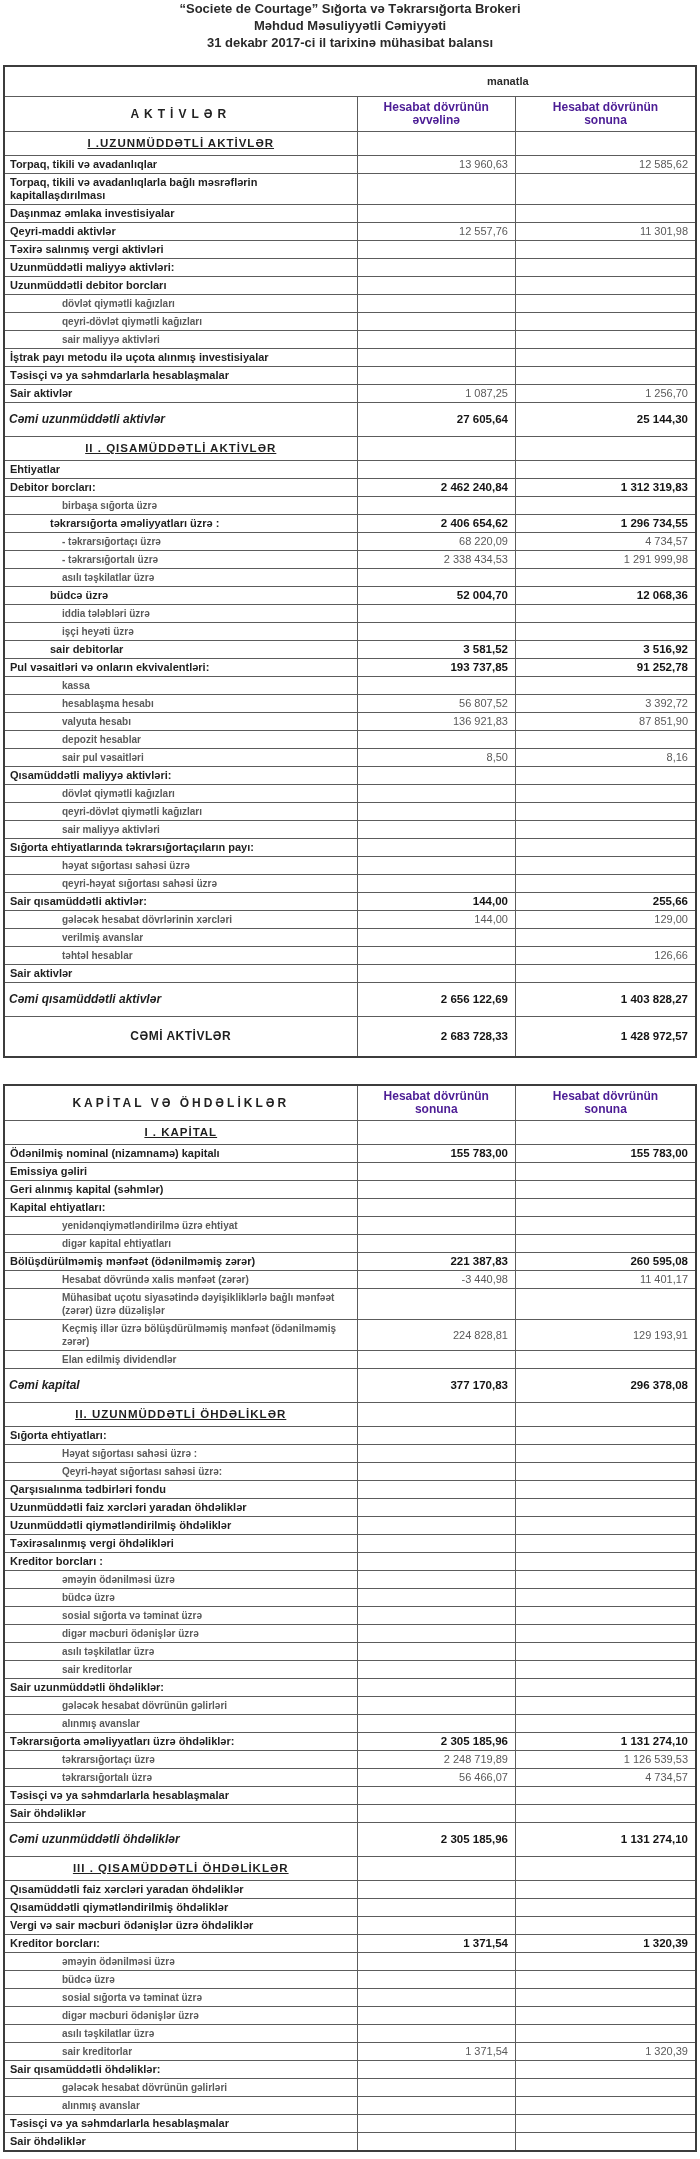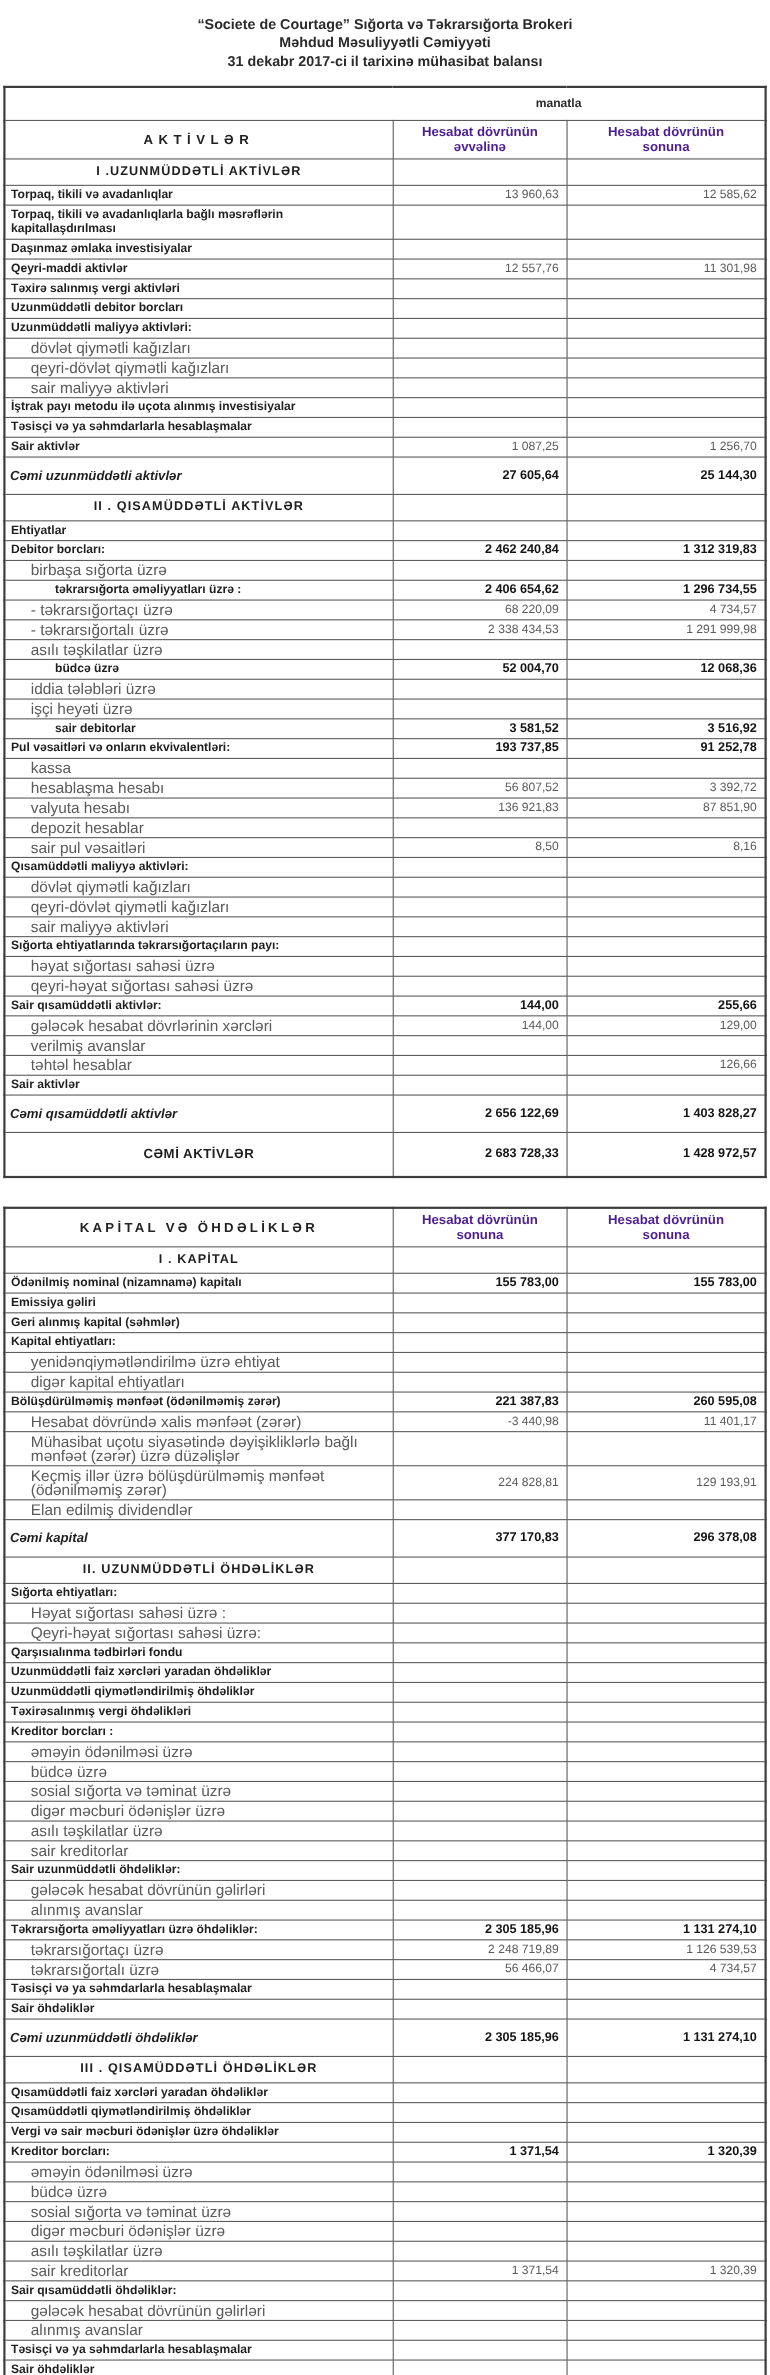--- a/index.html
+++ b/index.html
@@ -9,21 +9,21 @@
     width: 700px;
     font-family: "Liberation Sans", "DejaVu Sans", sans-serif;
     color: #1c1c1c;
   }
   .page { width: 700px; }
   .doc-title {
     text-align: center;
     font-weight: bold;
     font-size: 13px;
     line-height: 17px;
-    margin-top: 13px;
+    margin-top: 0;
     color: #2a2a2a;
   }
   .tbl {
     border-collapse: collapse;
     table-layout: fixed;
     width: 694px;
     margin: 0 auto;
     border: 2px solid #3c3c3c;
   }
   .tbl td, .tbl th {
@@ -65,30 +65,31 @@
   }
   .val {
     text-align: right;
     padding: 2px 7px 2px 2px;
     color: #5a5a5a;
     white-space: nowrap;
     font-weight: normal;
   }
   .val.vb { font-weight: bold; color: #141414; font-size: 11.5px; }
   tr.i .lbl {
-    font-weight: normal;
+    font-weight: bold;
     color: #5a5a5a;
-    padding-left: 23px;
-    font-size: 14px;
+    padding-left: 57px;
+    font-size: 10px;
   }
   tr.sec .lbl {
     text-align: center;
     letter-spacing: 1px;
     padding: 5px 4px;
     font-size: 11.5px;
+    text-decoration: underline;
   }
   tr.ib .lbl {
     padding-left: 45px;
   }
   tr.tot .lbl {
     font-style: italic;
     padding: 10px 4px;
     font-size: 12px;
     margin-left: 48px;
   }
@@ -151,26 +152,26 @@
           <td class="lbl">Qeyri-maddi aktivlər</td>
           <td class="val">12 557,76</td>
           <td class="val">11 301,98</td>
         </tr>
         <tr class="b">
           <td class="lbl">Təxirə salınmış vergi aktivləri</td>
           <td class="val"></td>
           <td class="val"></td>
         </tr>
         <tr class="b">
+          <td class="lbl">Uzunmüddətli maliyyə aktivləri:</td>
+          <td class="val"></td>
+          <td class="val"></td>
+        </tr>
+        <tr class="b">
           <td class="lbl">Uzunmüddətli debitor borcları</td>
-          <td class="val"></td>
-          <td class="val"></td>
-        </tr>
-        <tr class="b">
-          <td class="lbl">Uzunmüddətli maliyyə aktivləri:</td>
           <td class="val"></td>
           <td class="val"></td>
         </tr>
         <tr class="i">
           <td class="lbl">dövlət qiymətli kağızları</td>
           <td class="val"></td>
           <td class="val"></td>
         </tr>
         <tr class="i">
           <td class="lbl">qeyri-dövlət qiymətli kağızları</td>

